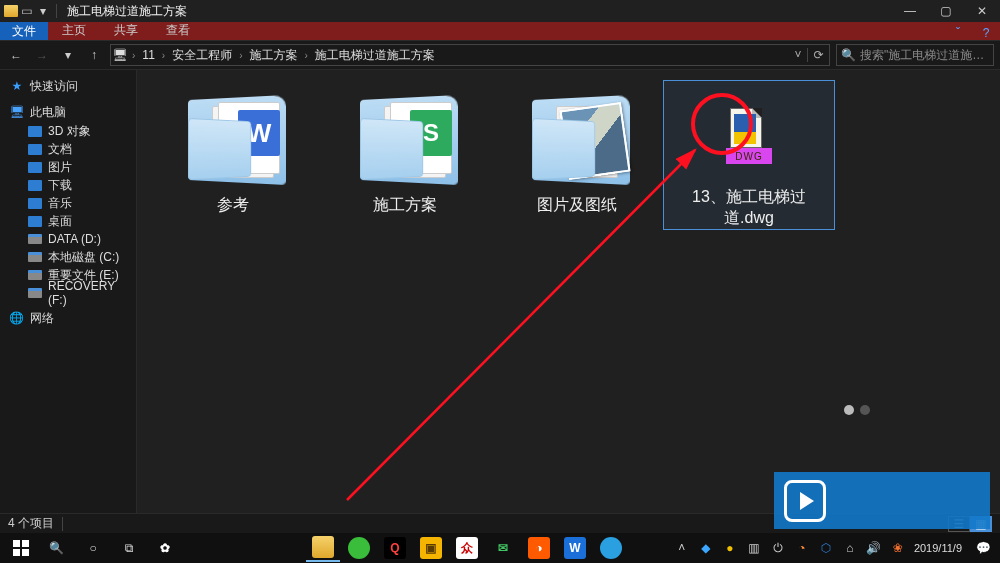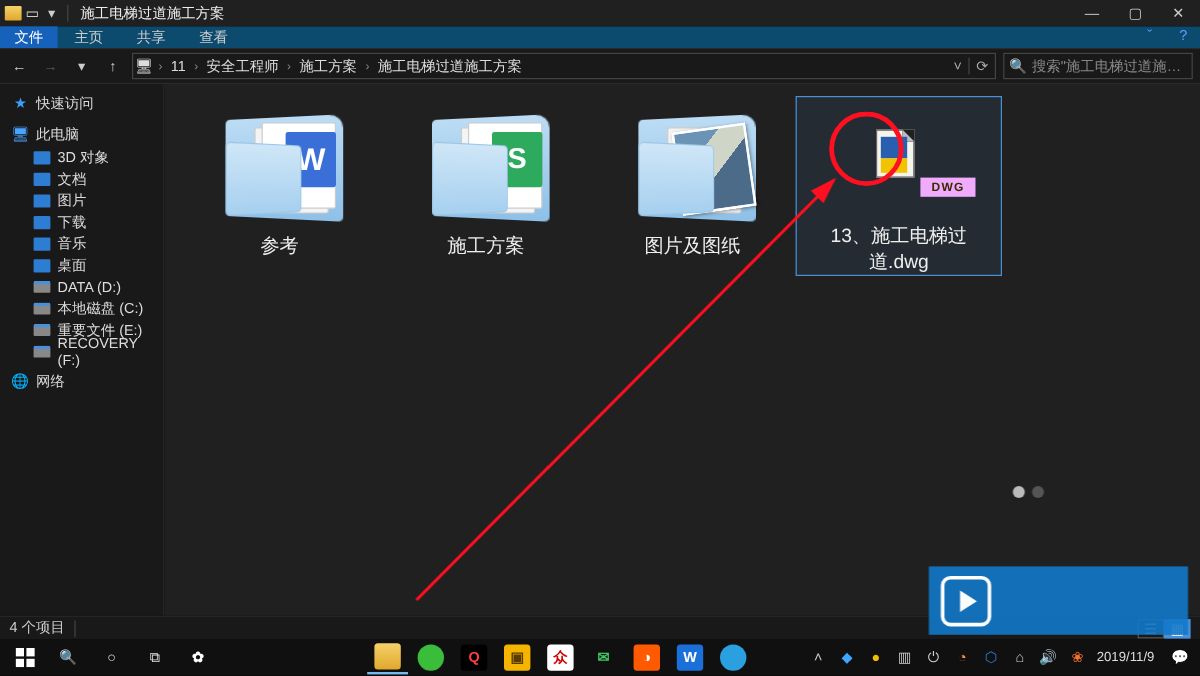--- a/index.html
+++ b/index.html
@@ -29,22 +29,22 @@
   .titlebar .divider { width:1px; height:14px; background:#444; margin:0 4px; }
   .titlebar .title { margin-left: 6px; font-size: 12px; color:#eee; }
   .titlebar .wincontrols { margin-left:auto; display:flex; }
   .titlebar .wincontrols div {
     width: 36px; height: 22px; display:flex; align-items:center; justify-content:center;
     color:#ccc;
   }
 
   
   .menutabs {
-    height: 18px; background:#0c4a6e;
-    display:flex; align-items:flex-start; font-size:12px;
+    height: 18px; background:#7f1d1d;
+    display:flex; align-items:flex-end; font-size:12px;
   }
   .menutabs .file {
     background:#1662bb; color:#fff;
     padding:1px 12px; height:100%; display:flex; align-items:center;
   }
   .menutabs .mt { padding:1px 14px; color:#ccc; }
   .menutabs .spacer { flex:1; }
   .menutabs .helpicon { width:28px; text-align:center; color:#58a6ff; }
 
   
@@ -177,24 +177,23 @@
   .dwgicon .blue {
     position:absolute; left:8px; top:6px; width:22px; height:18px;
     background:#2a5fb0;
   }
   .dwgicon .yellow {
     position:absolute; left:8px; top:24px; width:22px; height:12px;
     background:#f2c400;
   }
   .dwgicon .lbl {
     position:absolute; left:0; bottom:0; width:46px; height:16px;
-    background:#f0abfc; color:#3a2a00; font-size:10px; font-weight:bold;
+    background:#d946ef; color:#3a2a00; font-size:10px; font-weight:normal;
     display:flex;align-items:center;justify-content:center;
     letter-spacing:1px;
-    margin-left:41px;
   }
 
   .redcircle {
     position:absolute; width:62px; height:62px; border:4px solid #ff1020;
     border-radius:50%; left:691px; top:93px; pointer-events:none;
   }
   .redarrow {
     position:absolute; left:0; top:0; pointer-events:none;
   }
 

